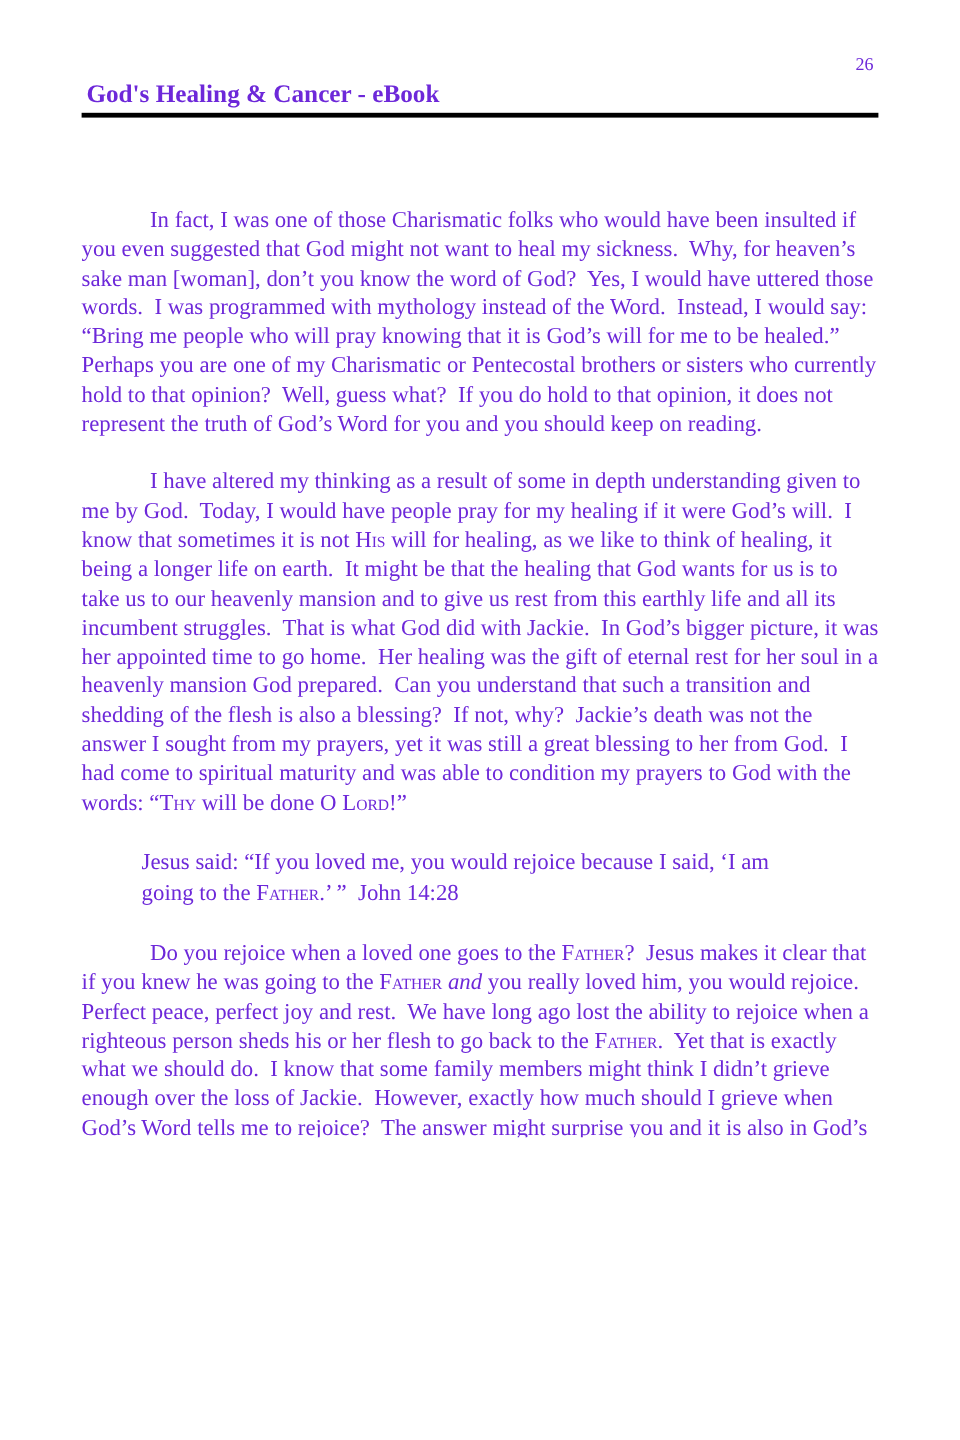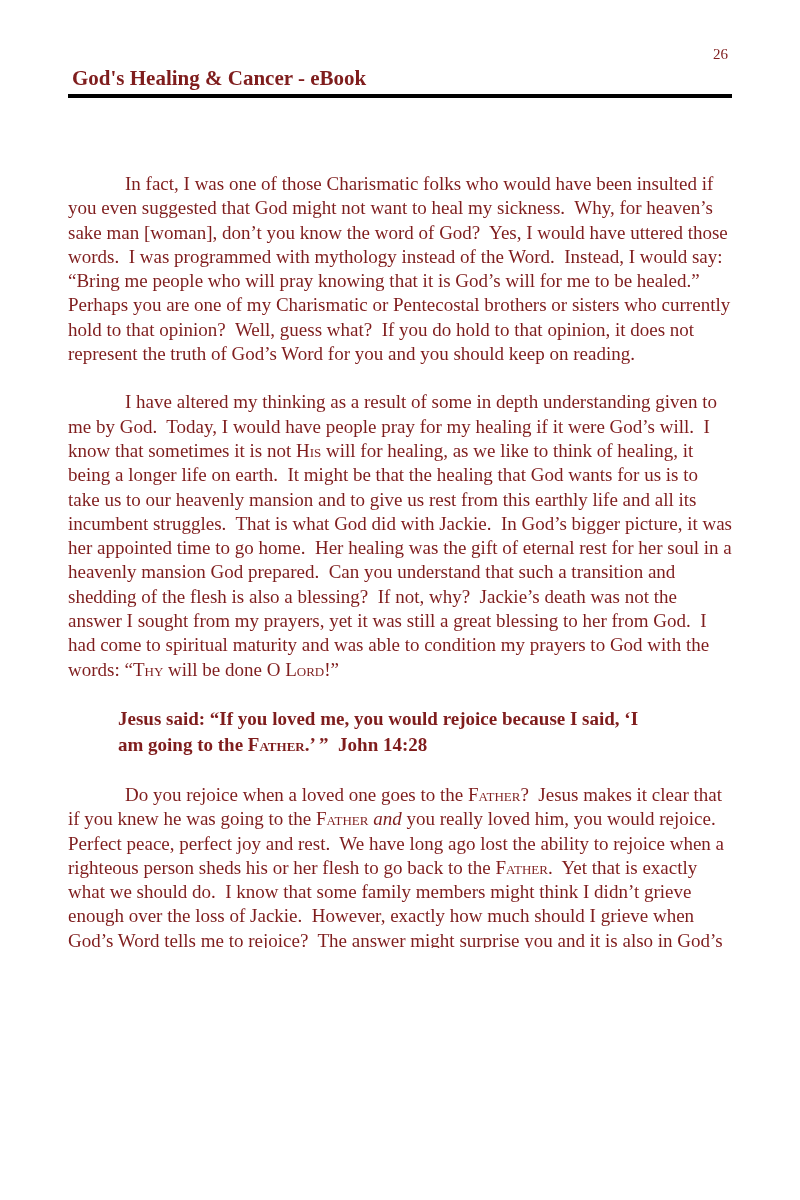--- a/index.html
+++ b/index.html
@@ -2,21 +2,21 @@
 <html><head>
 <meta charset="utf-8">
 <style>
   * { box-sizing: border-box; }
   html, body { margin: 0; padding: 0; background: #ffffff; }
   .page {
     position: relative;
     width: 800px;
     height: 948px;
     background: #ffffff;
-    color: #7f1d1d;
+    color: #6d28d9;
     font-family: "Liberation Serif", "DejaVu Serif", serif;
     padding: 0 68px;
     overflow: hidden;
   }
   .page-number {
     position: absolute;
     top: 47px;
     right: 72px;
     font-size: 15px;
     line-height: 1;
@@ -39,21 +39,21 @@
     line-height: 24.3px;
   }
   p.body-para {
     margin: 0 0 24px 0;
     text-indent: 57px;
     white-space: pre-wrap;
   }
   p.quote-para {
     margin: 1px 0 25px 50px;
     width: 545px;
-    font-weight: bold;
+    font-weight: normal;
     line-height: 26px;
     text-indent: 0;
     white-space: pre-wrap;
   }
   .run-normal { }
   .run-sc { font-variant: small-caps; }
   .run-italic { font-style: italic; text-align: right; }
   footer.page-footer {
     position: absolute;
     left: 68px;

